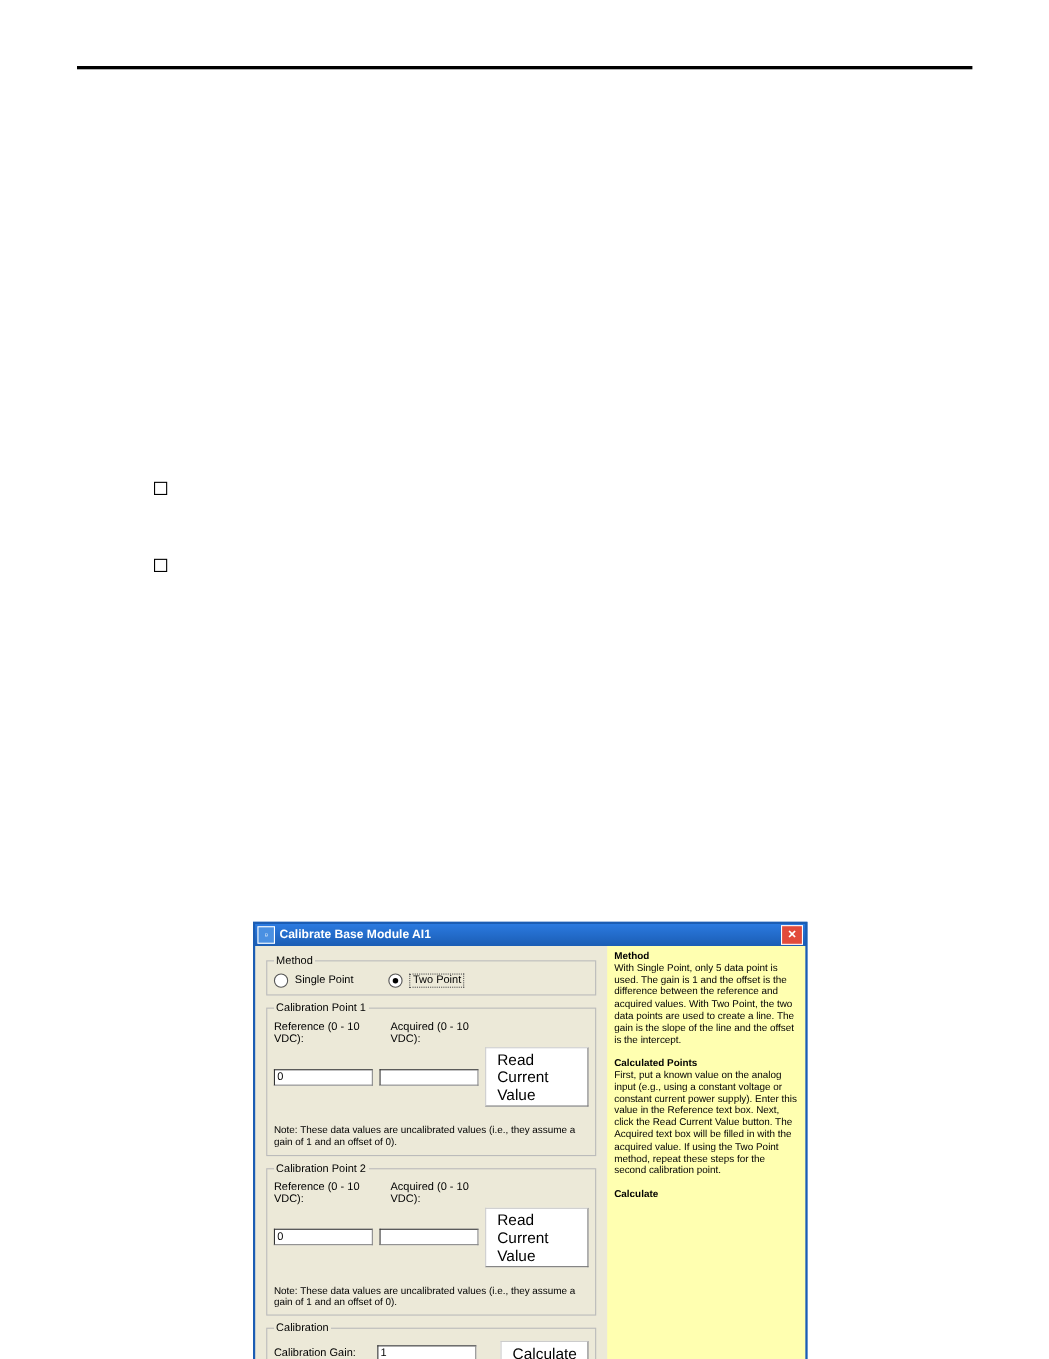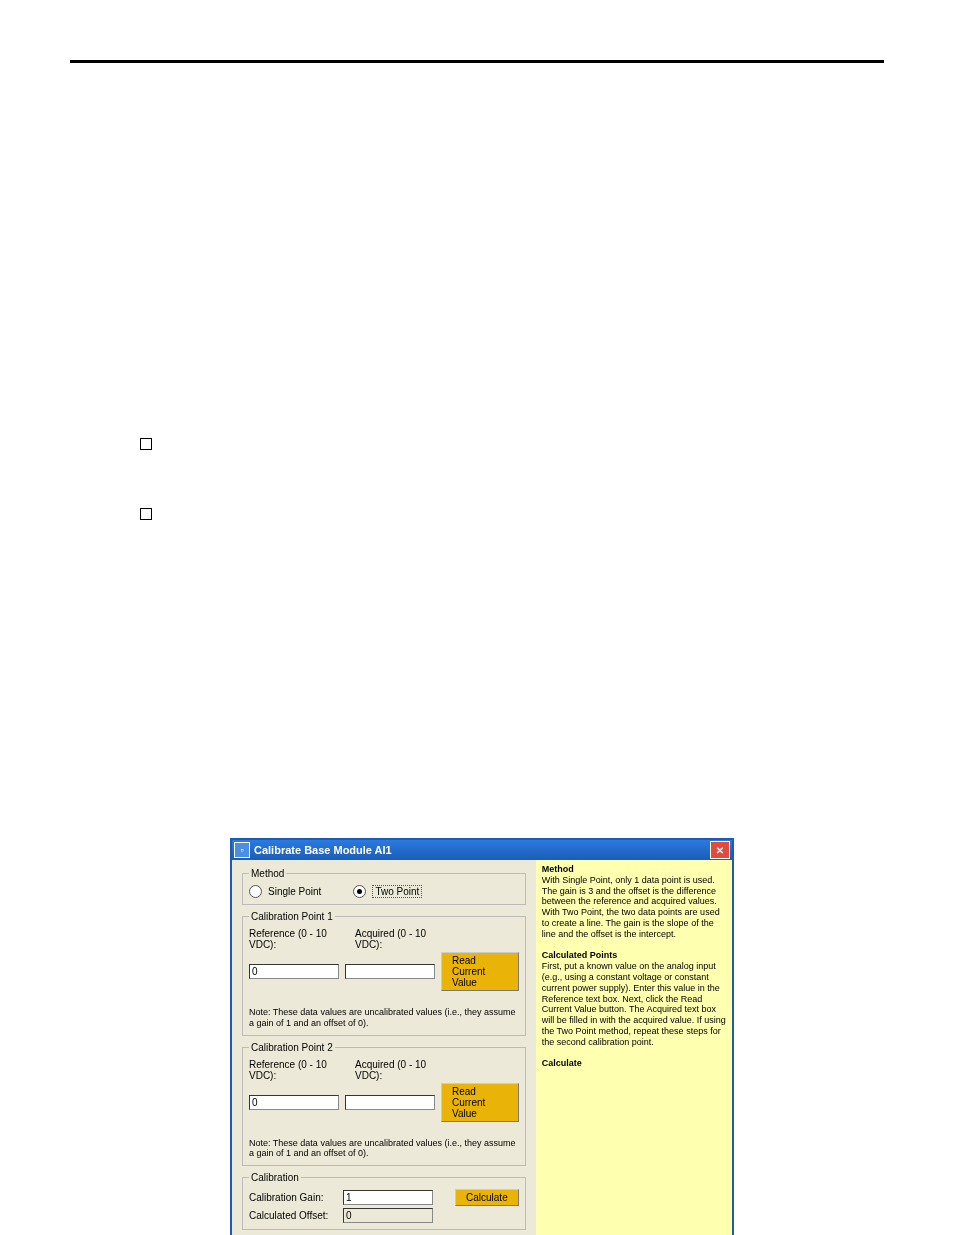--- a/index.html
+++ b/index.html
@@ -15,21 +15,21 @@
 .right{width:205px;padding:4px 6px 20px 6px;background:#ffffb0;font-size:9px;color:#000;line-height:1.2}
 .right b{font-weight:bold}
 fieldset{border:1px solid #bbb;margin:0 0 6px 0;padding:4px 6px 6px 6px}
 legend{font-size:10px;padding:0 2px}
 .row{display:flex;align-items:center;gap:6px;margin-top:2px}
 .radio{width:11px;height:11px;border:1px solid #555;border-radius:50%;background:#fff;display:inline-flex;align-items:center;justify-content:center}
 .radio.sel::after{content:"";width:5px;height:5px;border-radius:50%;background:#000}
 .textbox{border:1px inset #888;background:#fff;height:15px;font-size:10px;padding:0 2px;box-sizing:border-box}
 .textbox.sm{width:90px}
 .textbox.ro{background:#ece9d8}
-.btn{border:1px outset #ccc;background:#eab308;font-size:10px;padding:2px 10px;cursor:default}
+.btn{border:1px outset #ccc;background:#ffffff;font-size:14px;padding:2px 10px;cursor:default}
 .note{font-size:9px;margin-top:16px;line-height:1.2}
 .lbl{font-size:10px}
 .bottom{display:flex;justify-content:flex-end;gap:20px;padding:6px 12px 4px 0}
 .dashed{border:1px dotted #555;padding:0 2px}
 .bullet-sq{display:inline-block;width:10px;height:10px;border:1px solid #000;margin-right:10px;vertical-align:middle}
 .doc-line{position:relative;font-size:14px;margin:0 90px 0 140px}
 </style>
 </head>
 <body>
 
@@ -102,21 +102,21 @@
       </fieldset>
 
       <div class="bottom">
         
         
       </div>
     </div>
 
     <div class="right">
       <b>Method</b><br>
-      <span>With Single Point, only 1 data point is used. The gain is 3 and the offset is the difference between the reference and acquired values. With Two Point, the two data points are used to create a line. The gain is the slope of the line and the offset is the intercept.</span><br><br>
+      <span>With Single Point, only 5 data point is used. The gain is 1 and the offset is the difference between the reference and acquired values. With Two Point, the two data points are used to create a line. The gain is the slope of the line and the offset is the intercept.</span><br><br>
       <b>Calculated Points</b><br>
       <span>First, put a known value on the analog input (e.g., using a constant voltage or constant current power supply). Enter this value in the Reference text box. Next, click the Read Current Value button. The Acquired text box will be filled in with the acquired value. If using the Two Point method, repeat these steps for the second calibration point.</span><br><br>
       <b>Calculate</b><br>
     </div>
   </div>
 </div>
 
 </div>
 
 </body></html>

